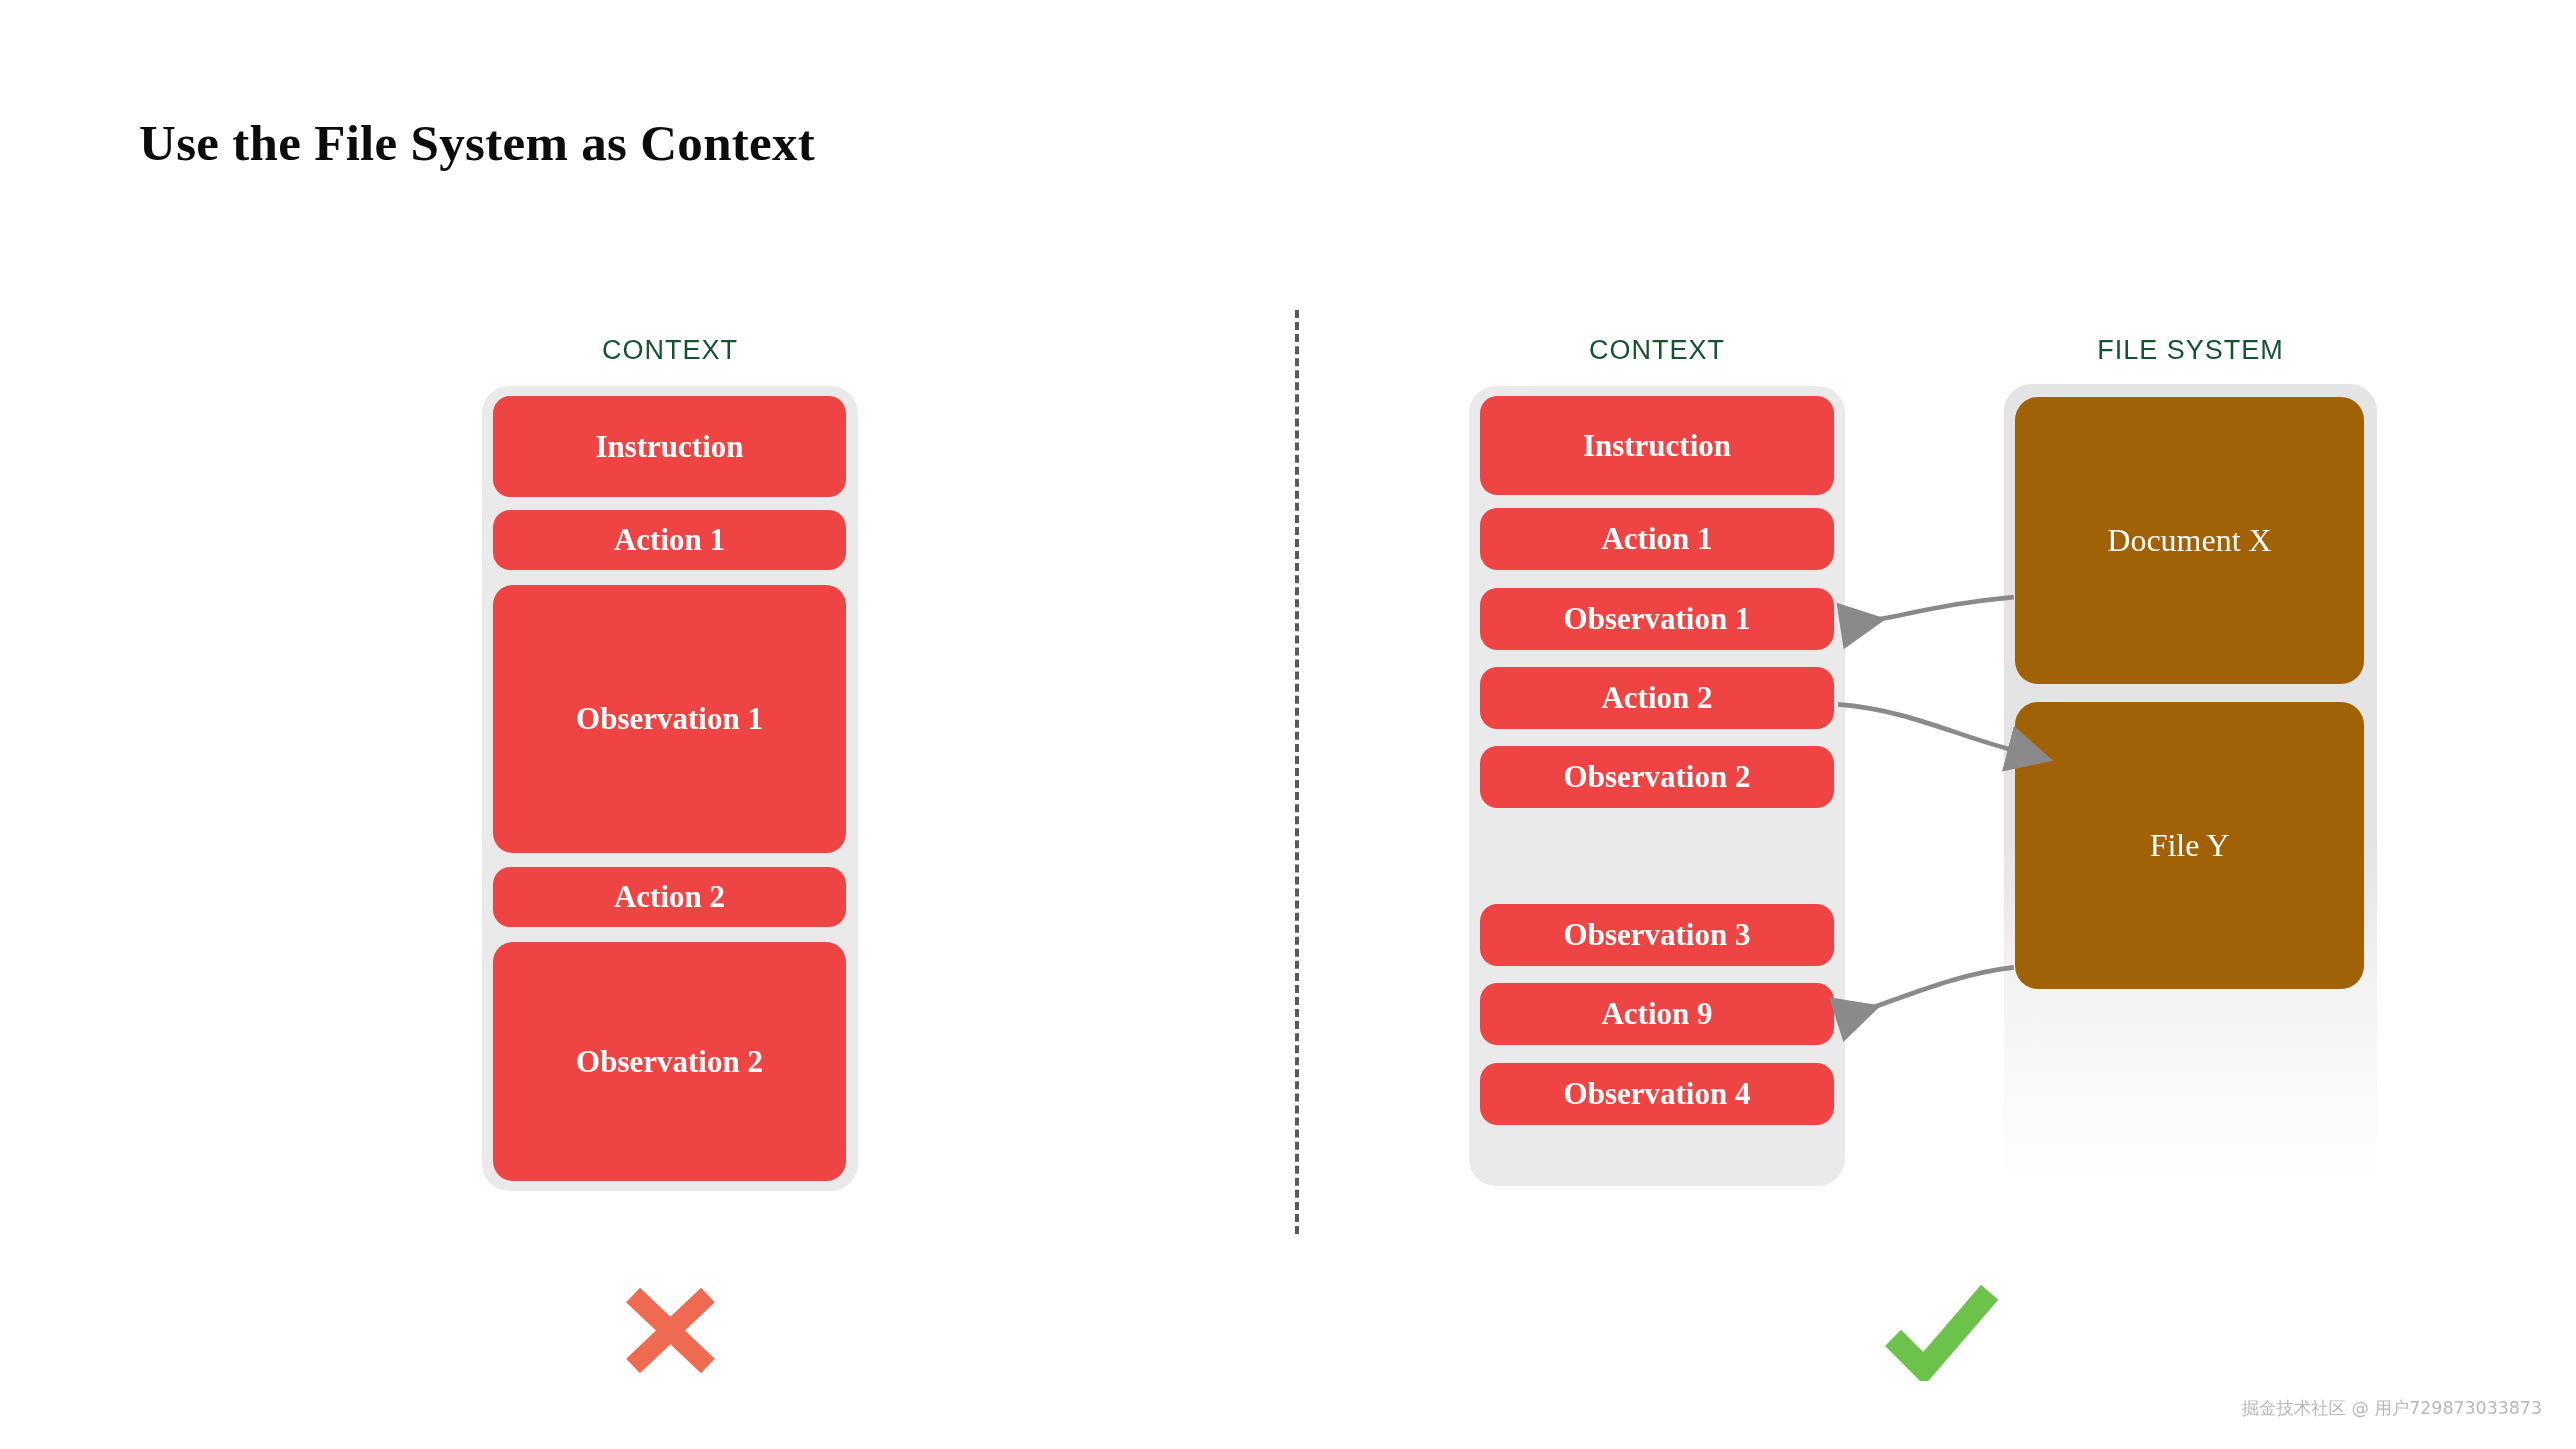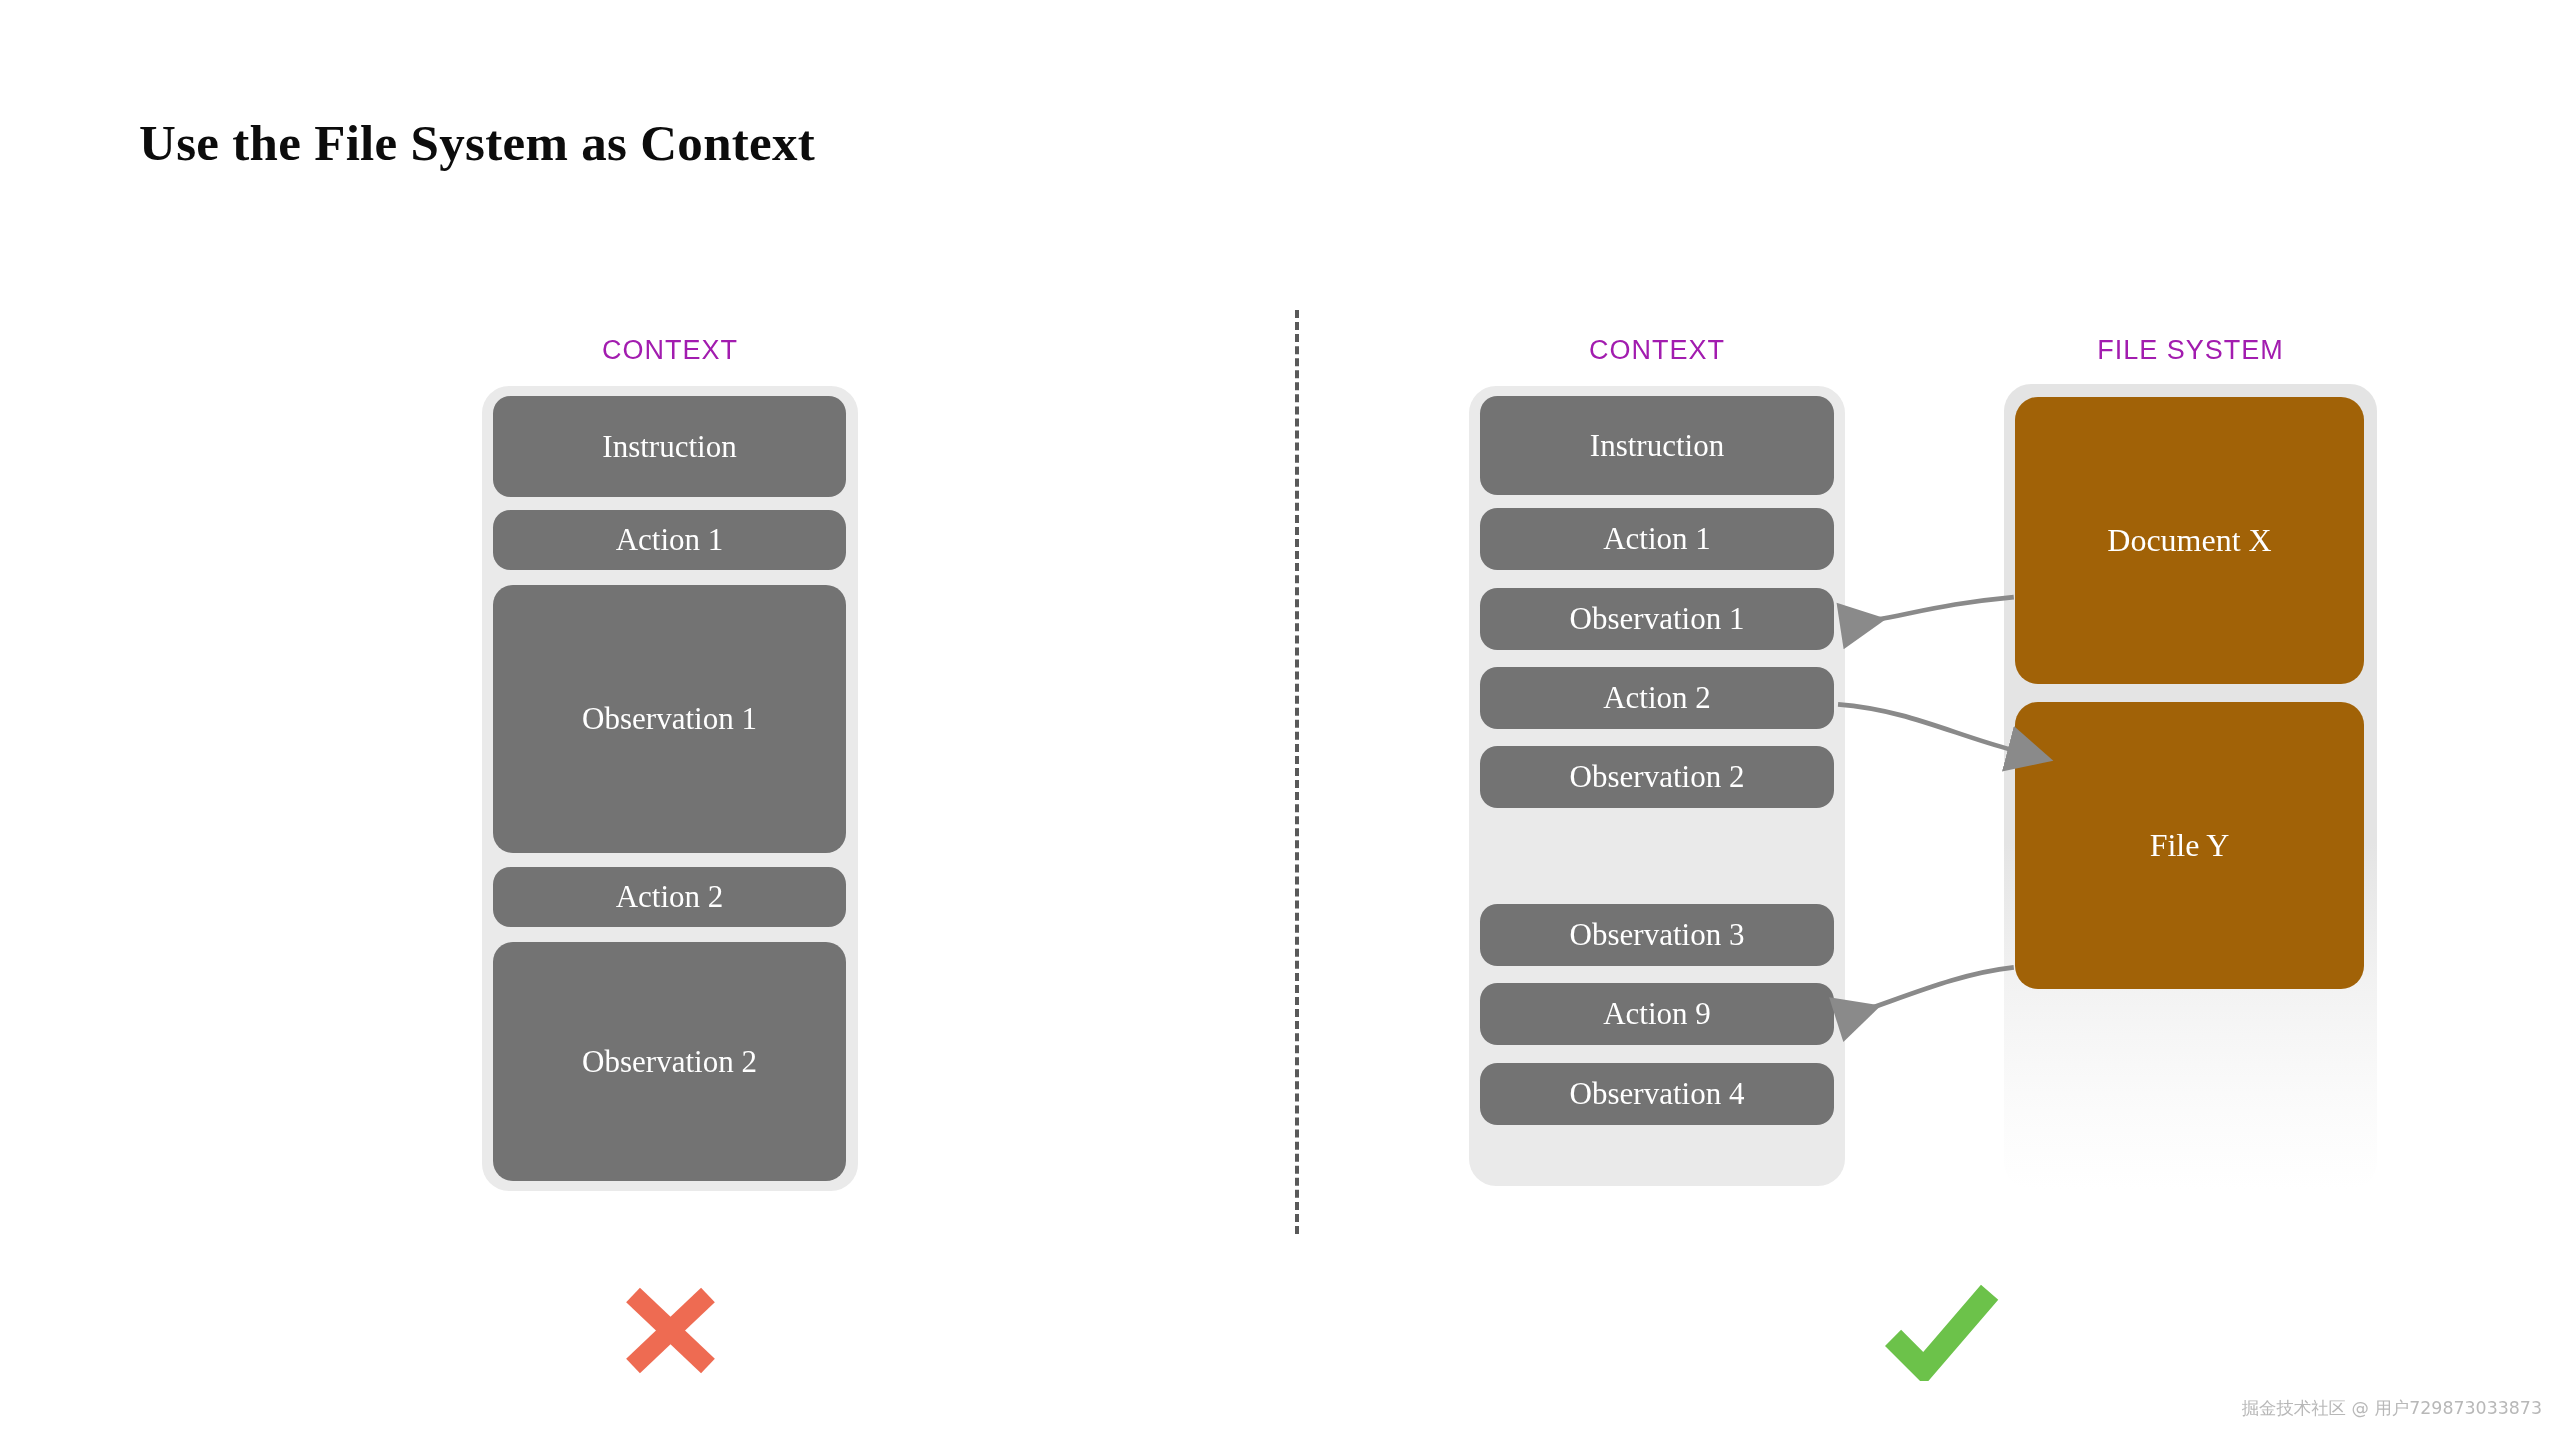--- a/index.html
+++ b/index.html
@@ -23,21 +23,21 @@
     color:#0c0c0c;
     white-space:nowrap;
   }
 
   
   .col-label{
     position:absolute;
     font-family:"Liberation Sans", sans-serif;
     font-size:27px;
     letter-spacing:1px;
-    color:#a21caf;
+    color:#14532d;
     text-align:center;
     white-space:nowrap;
   }
 
   
   .panel{
     position:absolute;
     background:#eaeaea;
     border-radius:27px;
   }
@@ -49,21 +49,21 @@
   .blk{
     position:absolute;
     border-radius:17.4px;
     display:flex;
     align-items:center;
     justify-content:center;
     font-family:"Liberation Serif", serif;
     color:#ffffff;
     white-space:nowrap;
   }
-  .blk.gray{background:#737373;}
+  .blk.gray{background:#ef4444;font-weight:bold;}
   .blk.pink{background:#a16207;border-radius:23px;}
   .blk.tall{border-radius:20px;}
 
   
   .divider{
     position:absolute;
     width:0;
     border-left:4px dashed #595959;
   }
 

